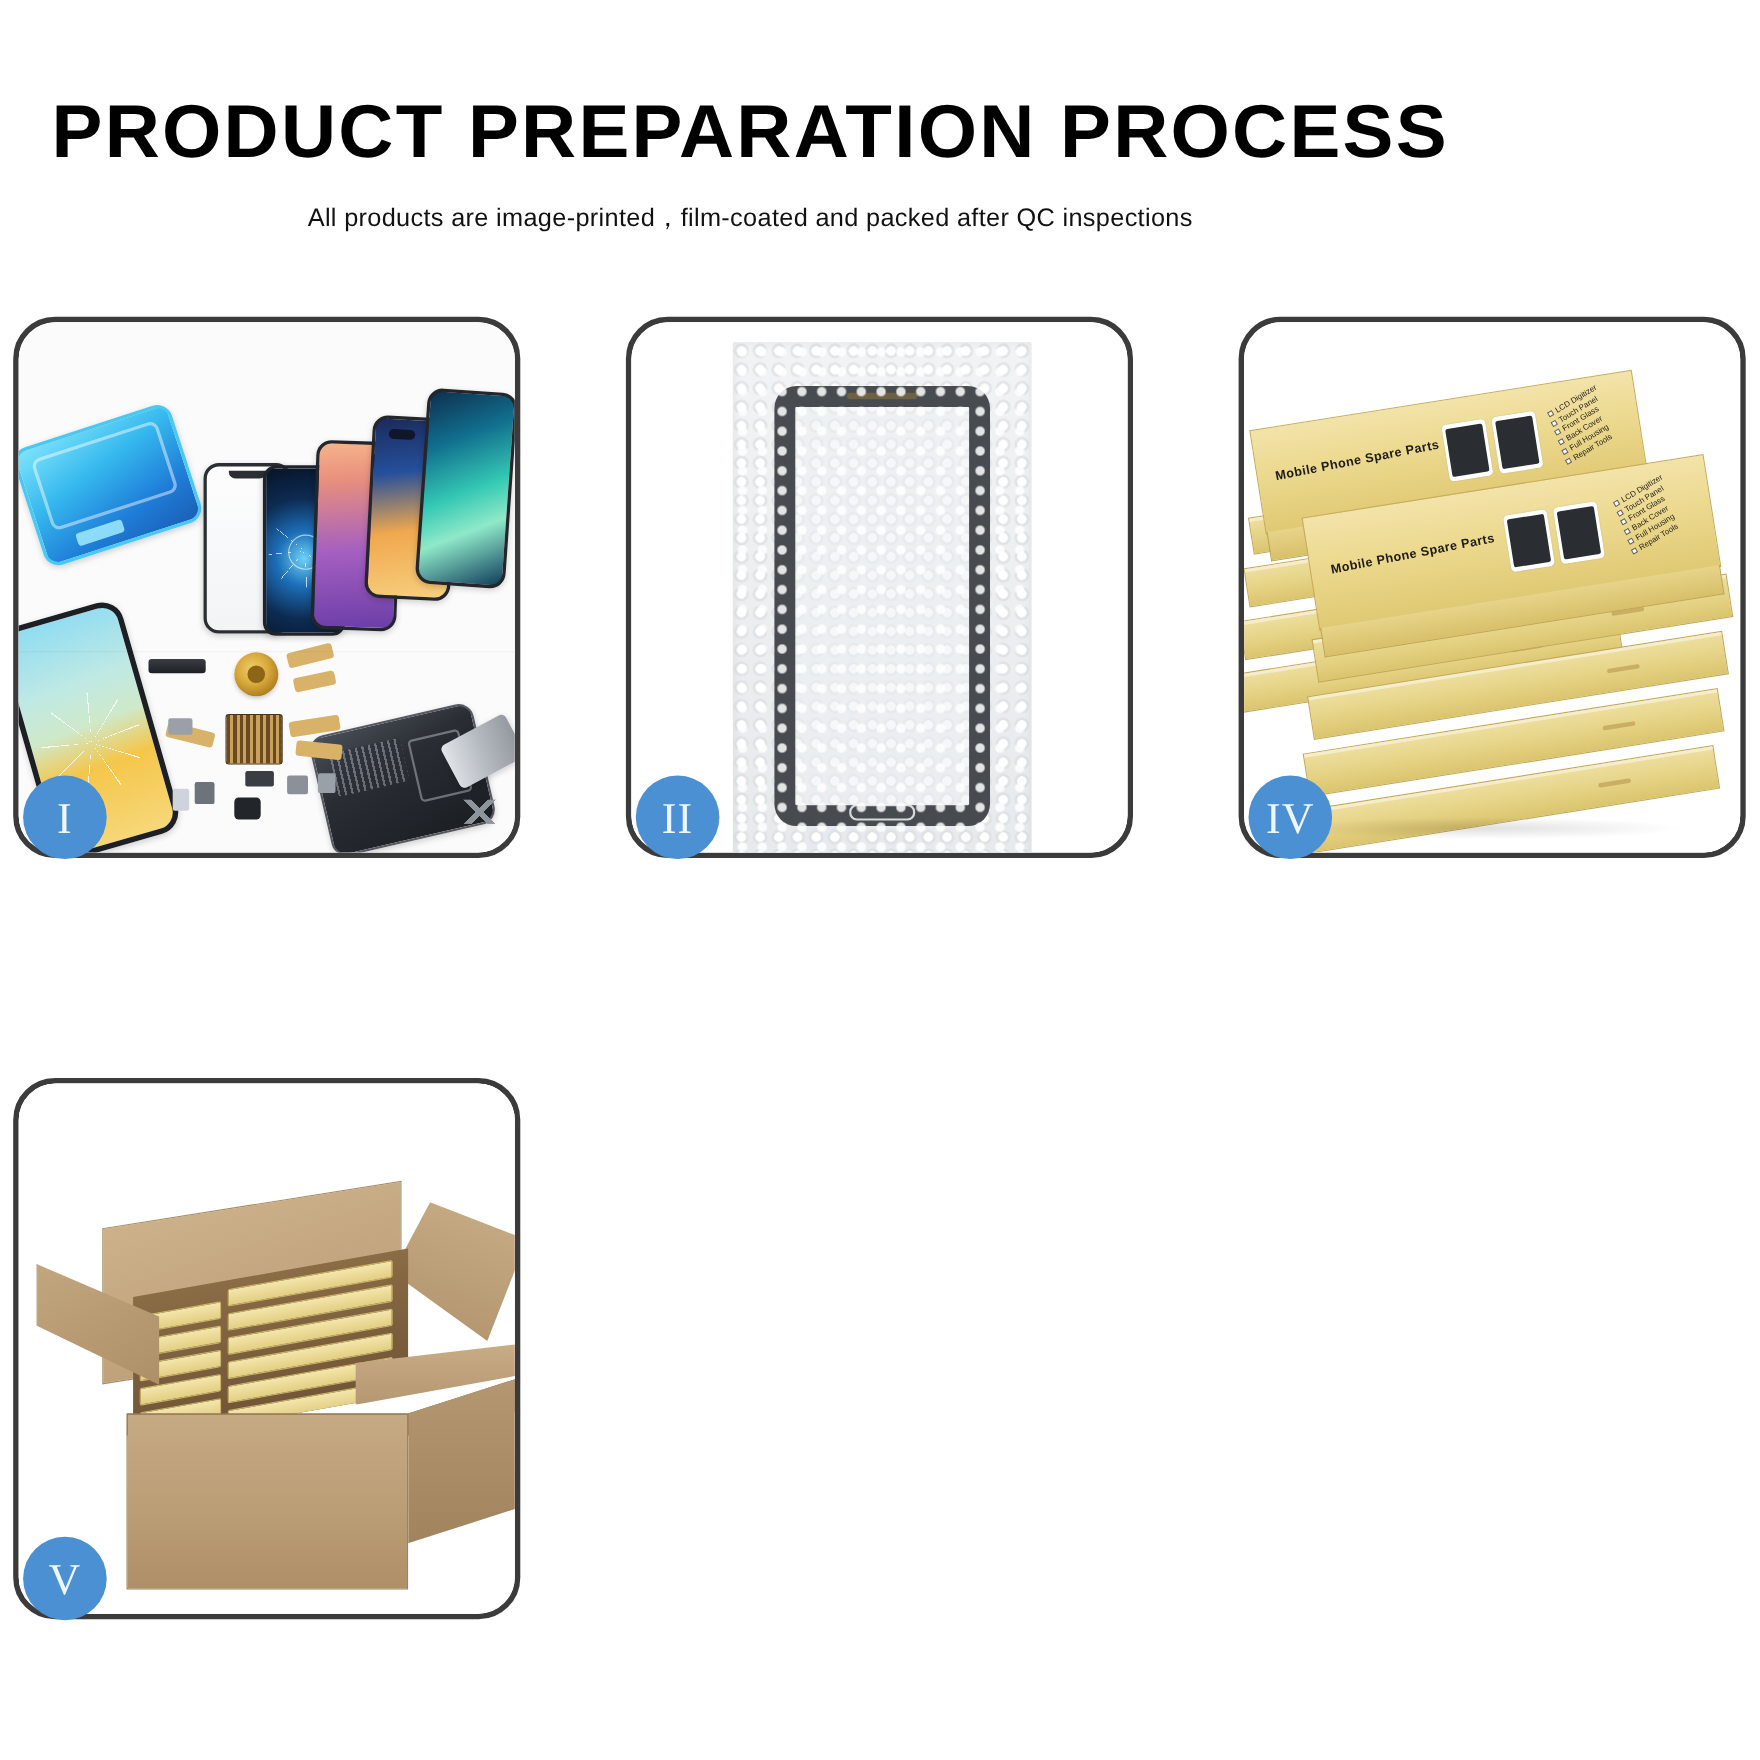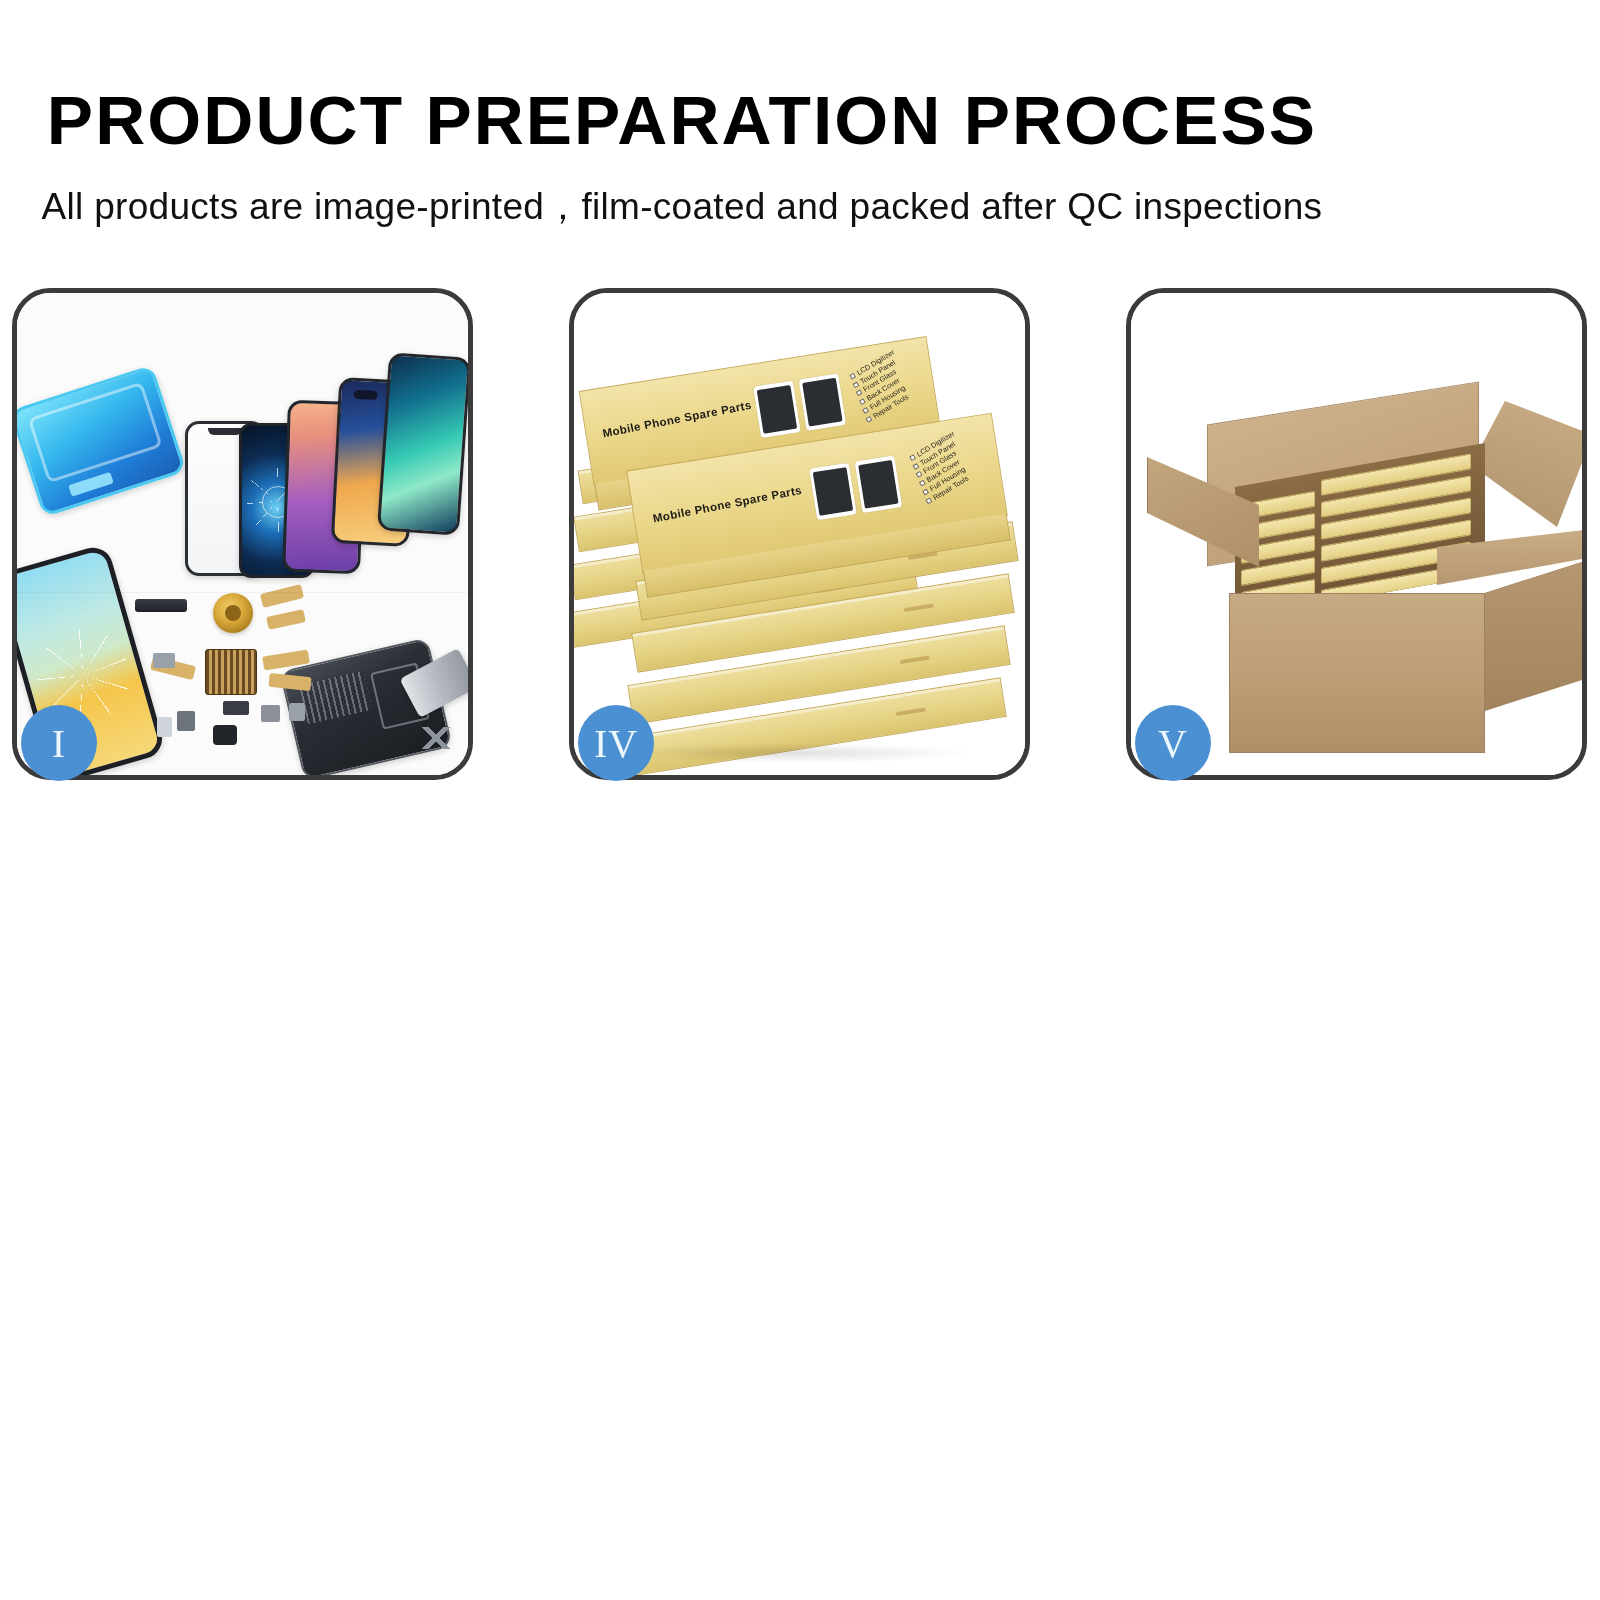--- a/index.html
+++ b/index.html
@@ -18,21 +18,21 @@
     font-size: 68px;
     font-weight: 700;
     letter-spacing: 2px;
     color: #000000;
     line-height: 1;
     padding-top: 86px;
     font-family: "Liberation Sans", sans-serif;
     transform: scaleX(1.02);
   }
   .subtitle {
-    font-size: 37px;
+    font-size: 23px;
     font-weight: 400;
     color: #111111;
     padding-top: 28px;
     letter-spacing: 0.3px;
   }
 
   
   .grid {
     position: absolute;
     left: 12px; top: 288px;
@@ -533,20 +533,31 @@
           <div class="sm s4"></div>
           <div class="sm s5"></div>
           <div class="sm s6"></div>
           <div class="sm s7"></div>
           <div class="screws"></div>
         </div>
       </div>
       <div class="badge">I</div>
     </div>
 
+    <div class="panel">
+      <div class="panel-inner">
+        <div class="bw-bg">
+          <div class="bw-sheet">
+            <div class="bw-screen"></div>
+            <div class="bw-gloss"></div>
+          </div>
+        </div>
+      </div>
+      <div class="badge">II</div>
+    </div>
 
 
     <div class="panel">
       <div class="panel-inner">
         <div class="st-bg">
 
           <div class="gplain" style="left:4px; top:150px; width:352px; height:34px;">
               <span class="gslot" style="left:250px; top:14px;"></span>
             </div>
           <div class="gplain" style="left:0px; top:196px; width:352px; height:36px;">

